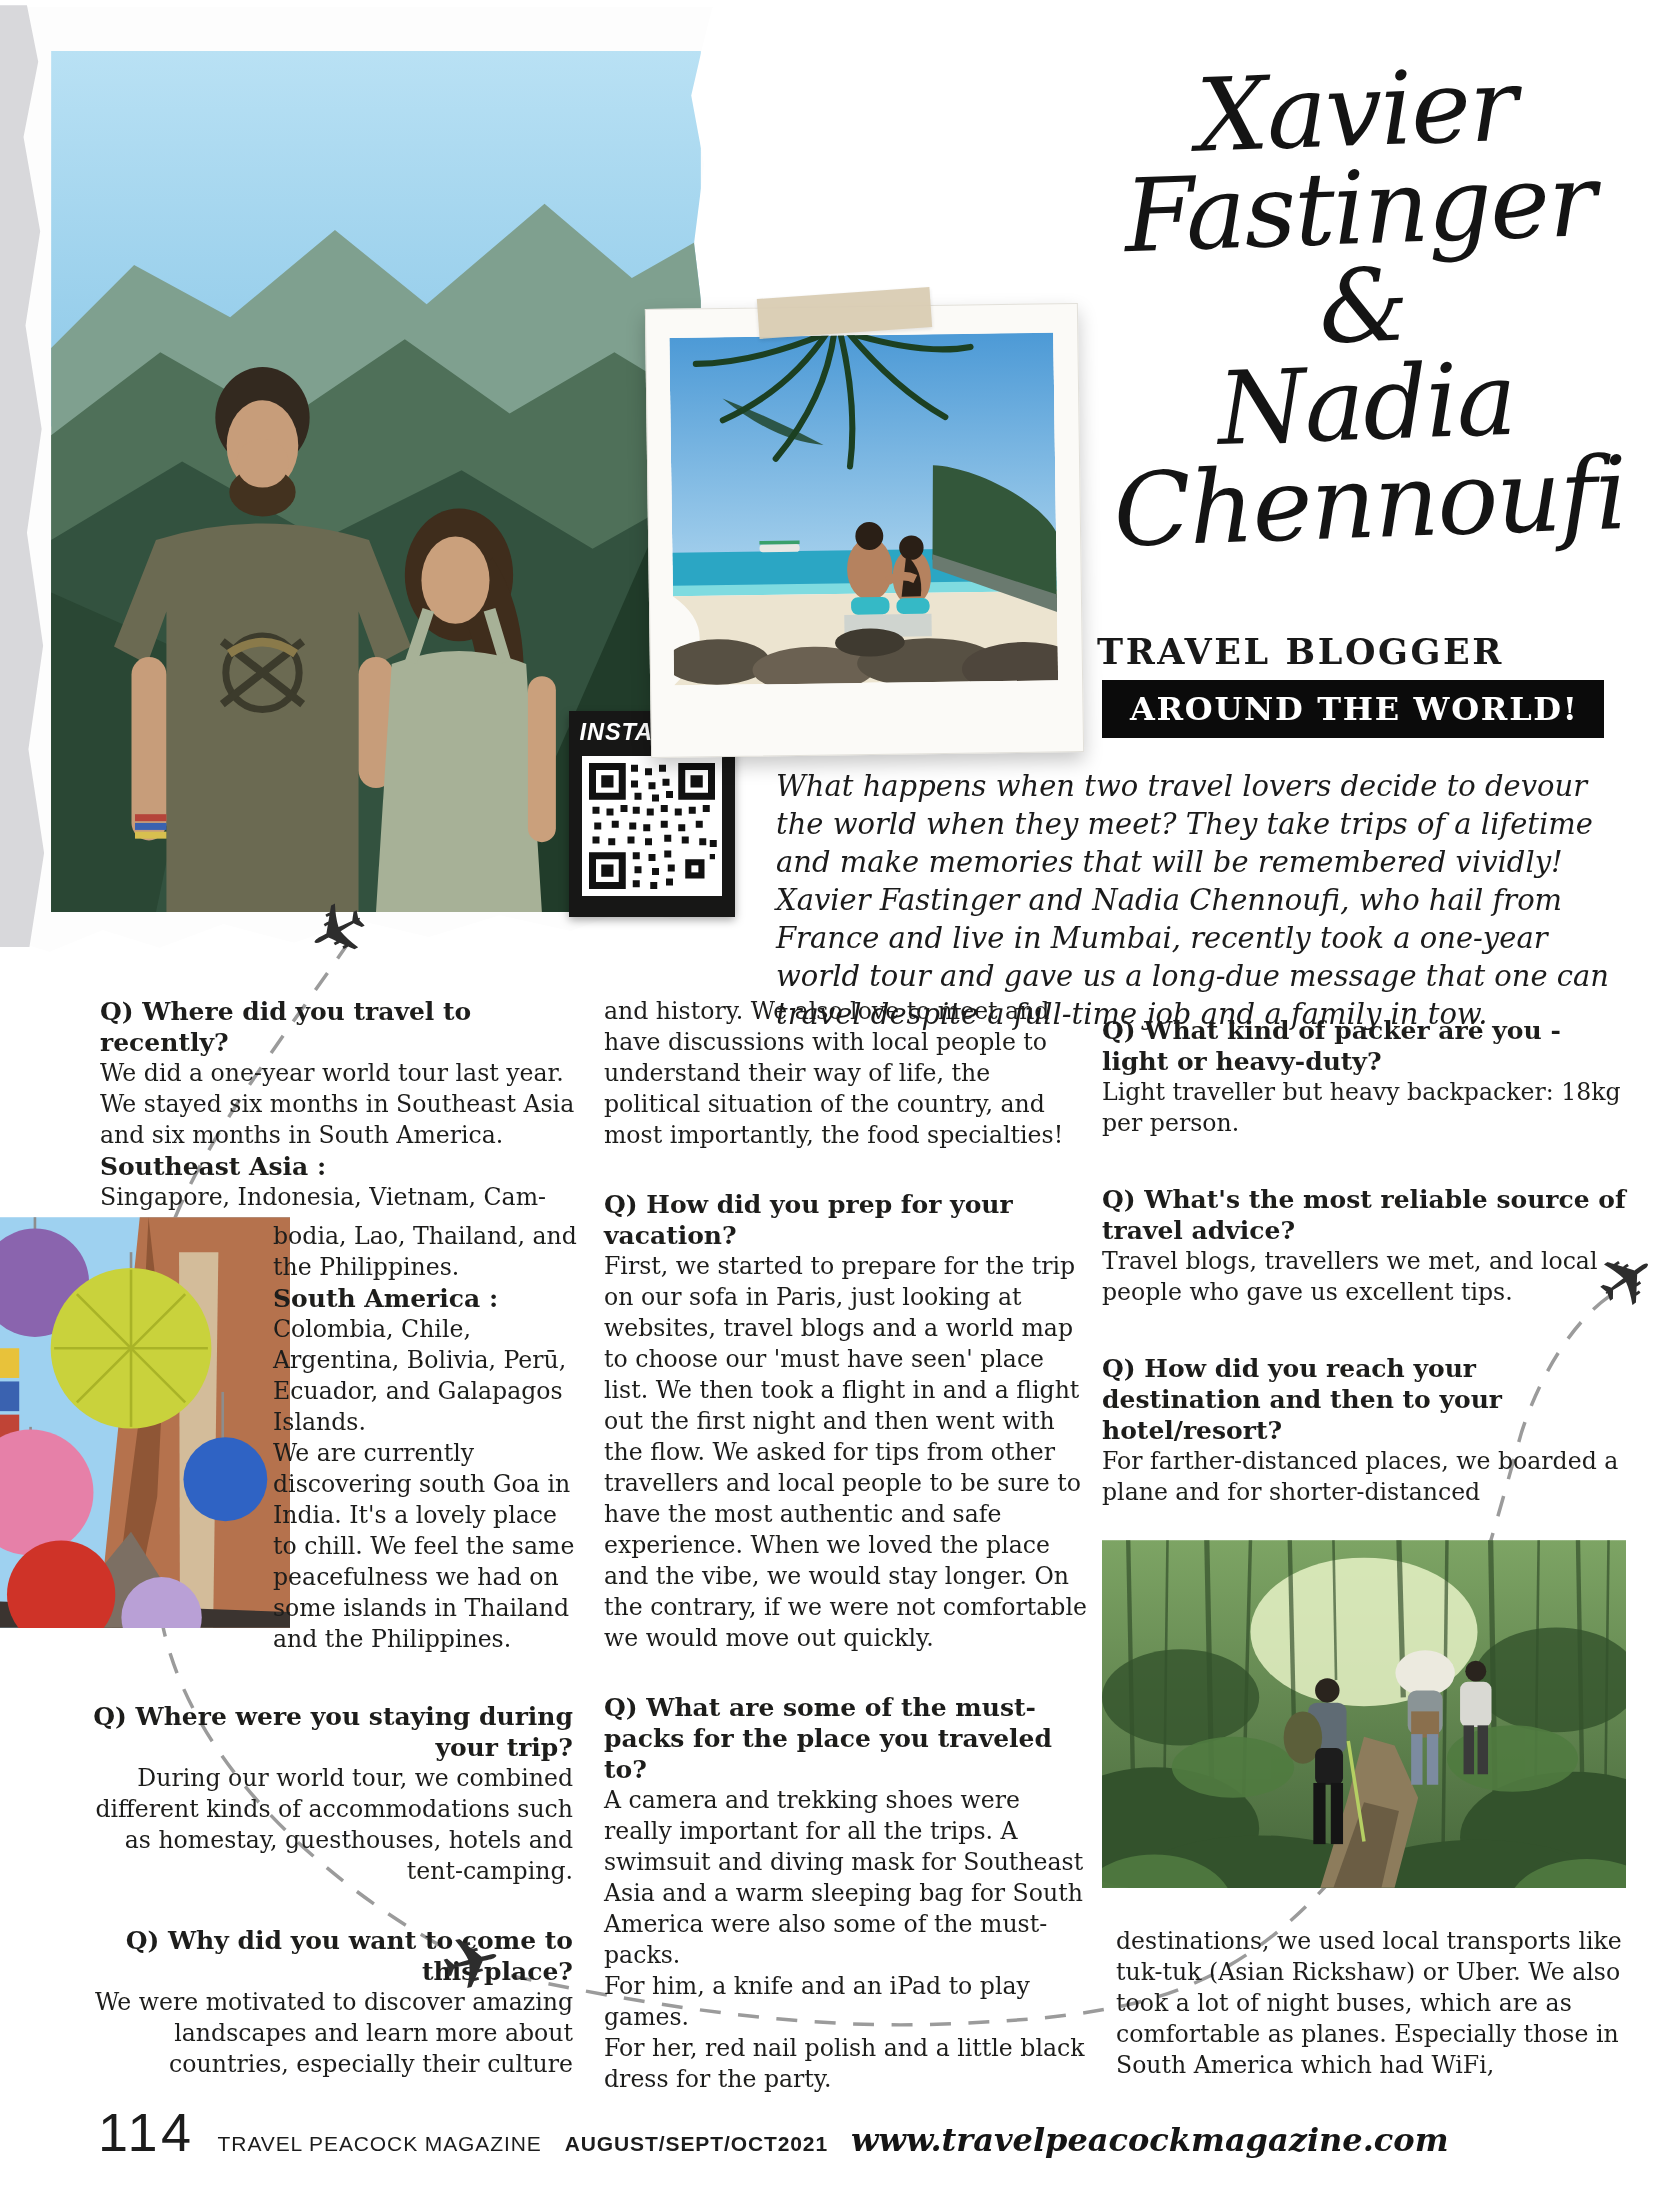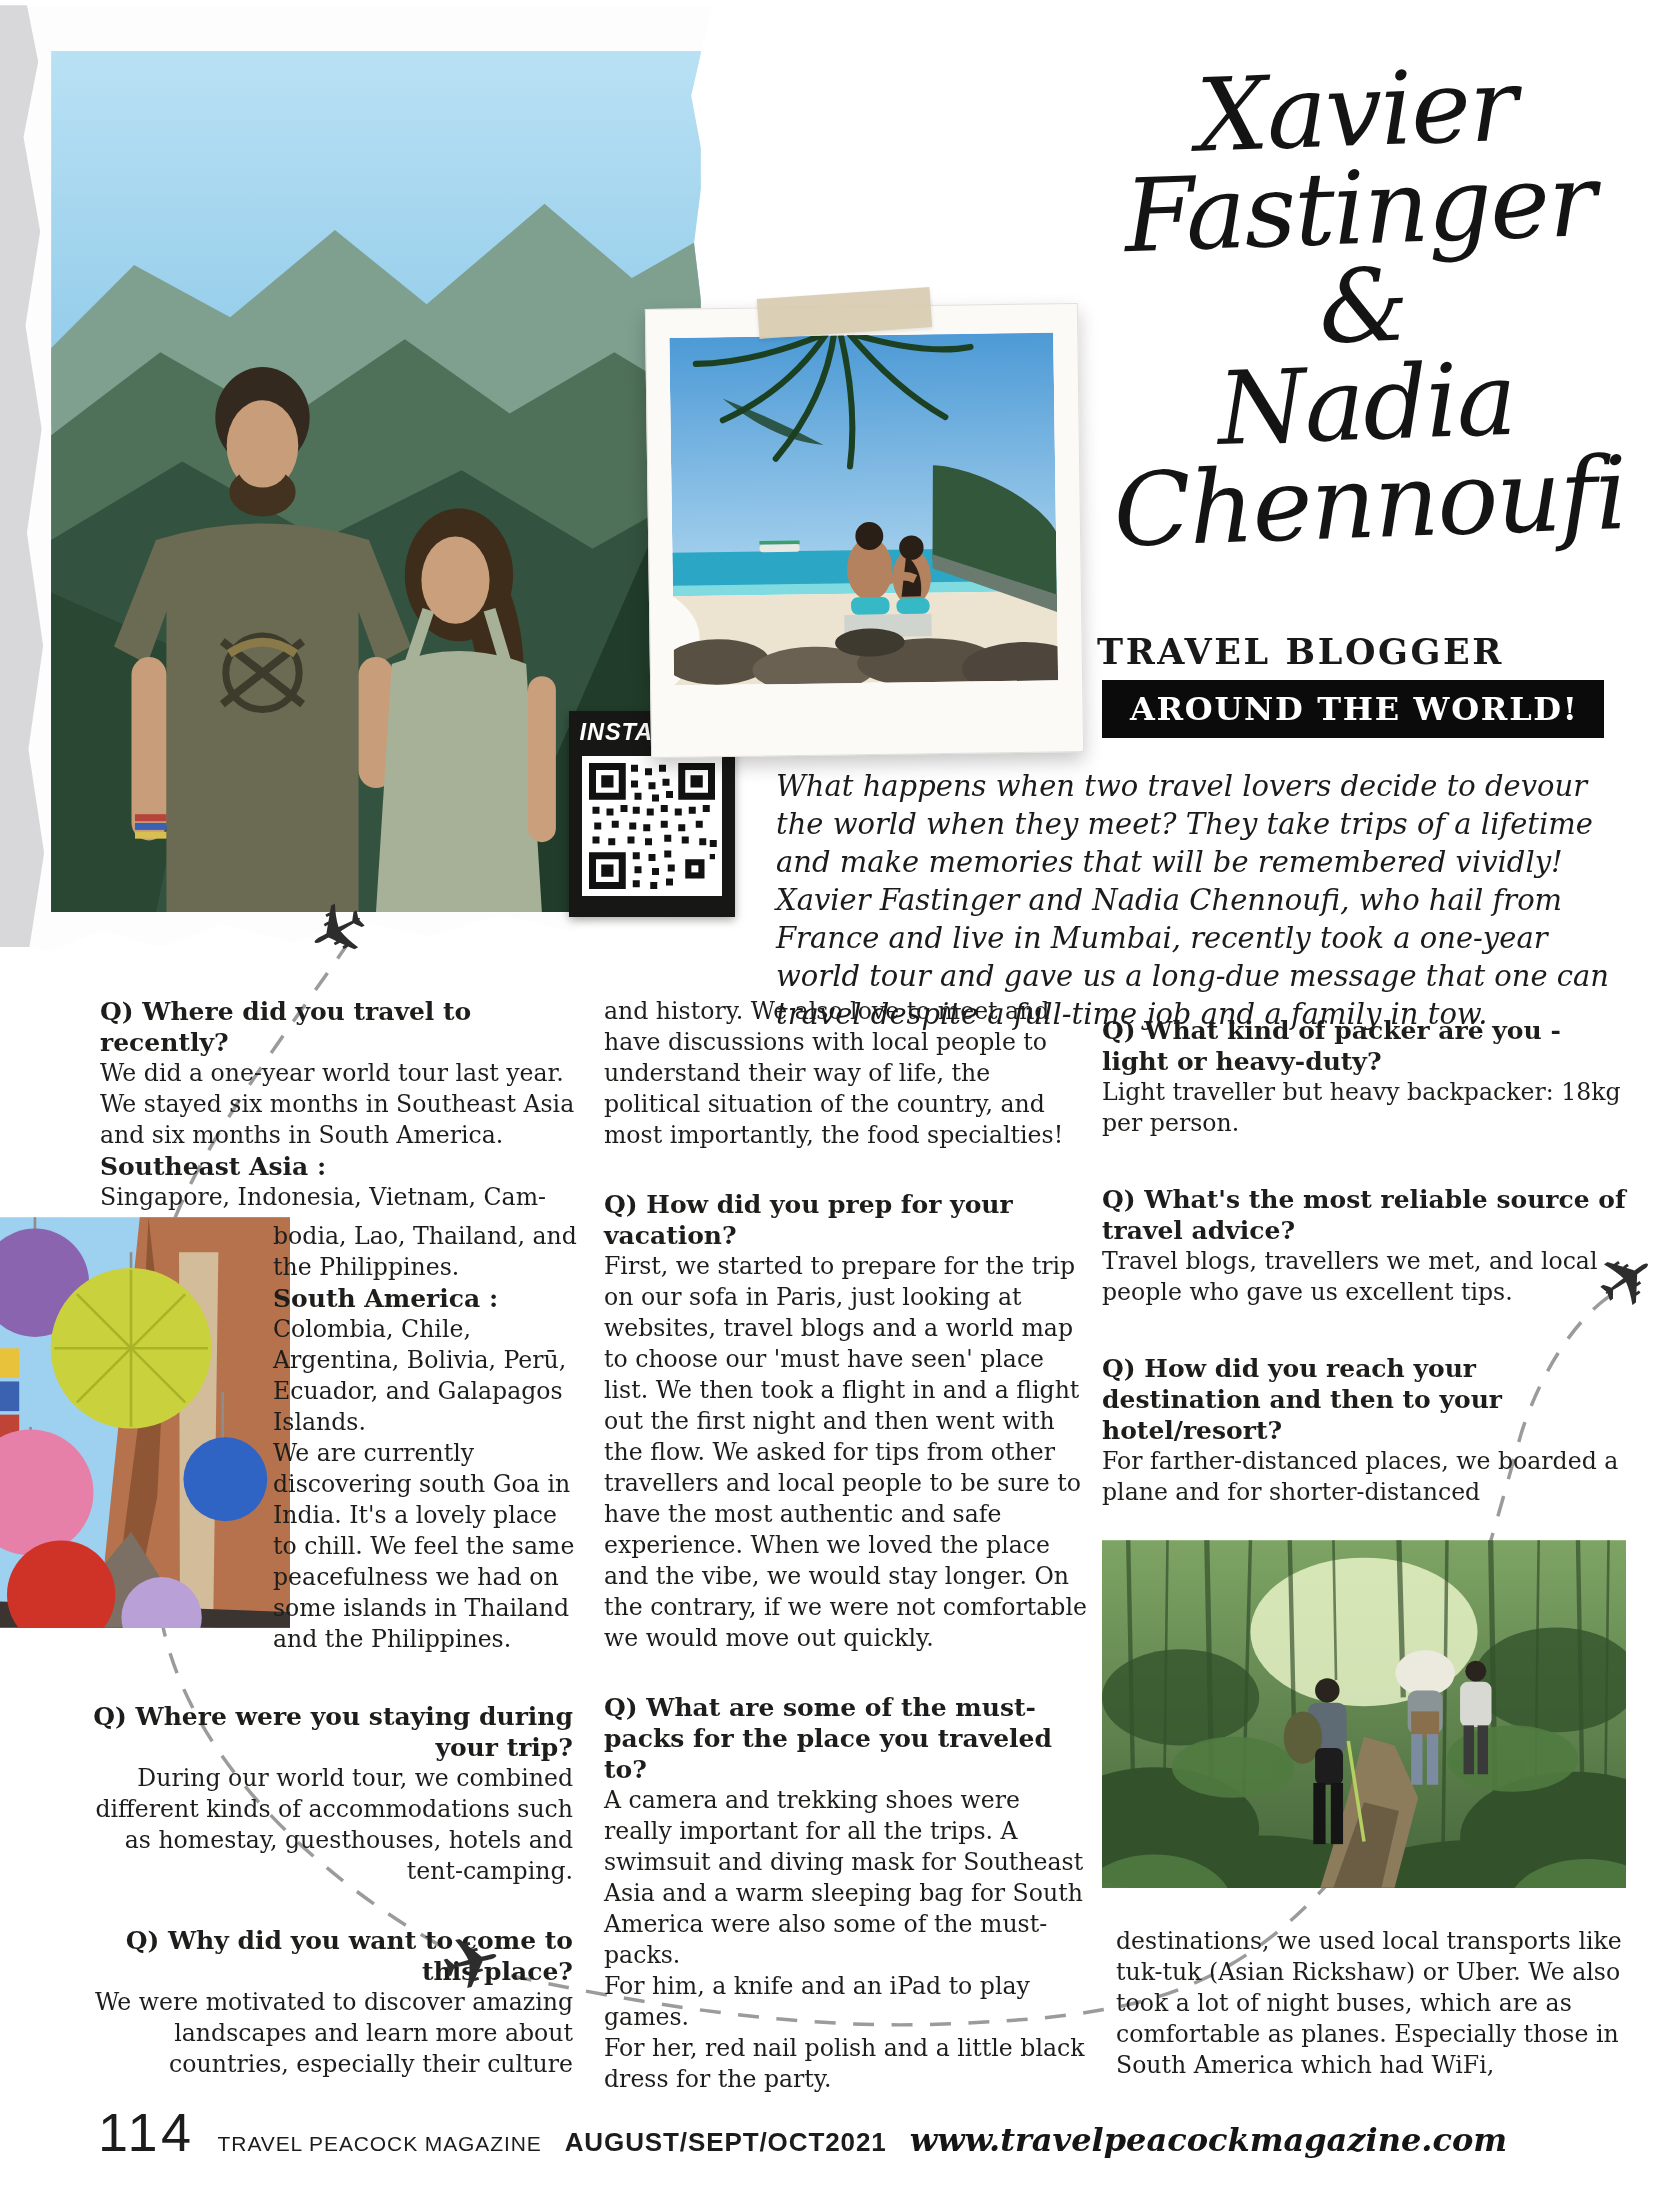--- a/index.html
+++ b/index.html
@@ -63,21 +63,21 @@
   
   .plane{position:absolute;z-index:8;font-family:"DejaVu Sans", sans-serif;color:#2d2d2d;font-size:72px;line-height:72px;}
   .plane1{left:307px;top:893px;transform:rotate(152deg);}
   .plane2{left:1597px;top:1244px;transform:rotate(-35deg);}
   .plane3{left:441px;top:1927px;transform:rotate(-14deg);}
 
   
   .footer{position:absolute;left:98px;top:2101px;z-index:4;display:flex;align-items:baseline;gap:23px;}
   .pagenum{font-family:"Liberation Sans", sans-serif;font-size:54px;letter-spacing:3.5px;color:#1c1c1c;}
   .magname{font-family:"Liberation Sans", sans-serif;font-size:21px;letter-spacing:0.9px;color:#1c1c1c;}
-  .magissue{font-family:"Liberation Sans", sans-serif;font-size:26px;font-weight:bold;letter-spacing:0.9px;color:#1c1c1c;margin-top:24px;}
+  .magissue{font-family:"Liberation Sans", sans-serif;font-size:21px;font-weight:bold;letter-spacing:0.9px;color:#1c1c1c;margin-top:24px;}
   .magurl{font-style:italic;font-weight:bold;font-size:32px;color:#151515;}
 </style>
 </head>
 <body>
 
 <div class="sheet">
 
   <svg class="flightsvg" width="1677" height="2194" viewBox="0 0 1920 2512">
     <path d="M400 1078 C 330 1180, 240 1295, 198 1400 C 158 1505, 152 1690, 186 1860 C 222 2030, 388 2165, 512 2232" fill="none" stroke="#9b9b9b" stroke-width="4" stroke-dasharray="24 20"></path>
     <path d="M585 2262 C 720 2292, 900 2322, 1060 2318 C 1180 2314, 1230 2308, 1288 2296 C 1400 2272, 1472 2212, 1532 2144 C 1642 2018, 1700 1788, 1742 1640 C 1772 1548, 1820 1496, 1852 1478" fill="none" stroke="#9b9b9b" stroke-width="4" stroke-dasharray="24 20"></path>

